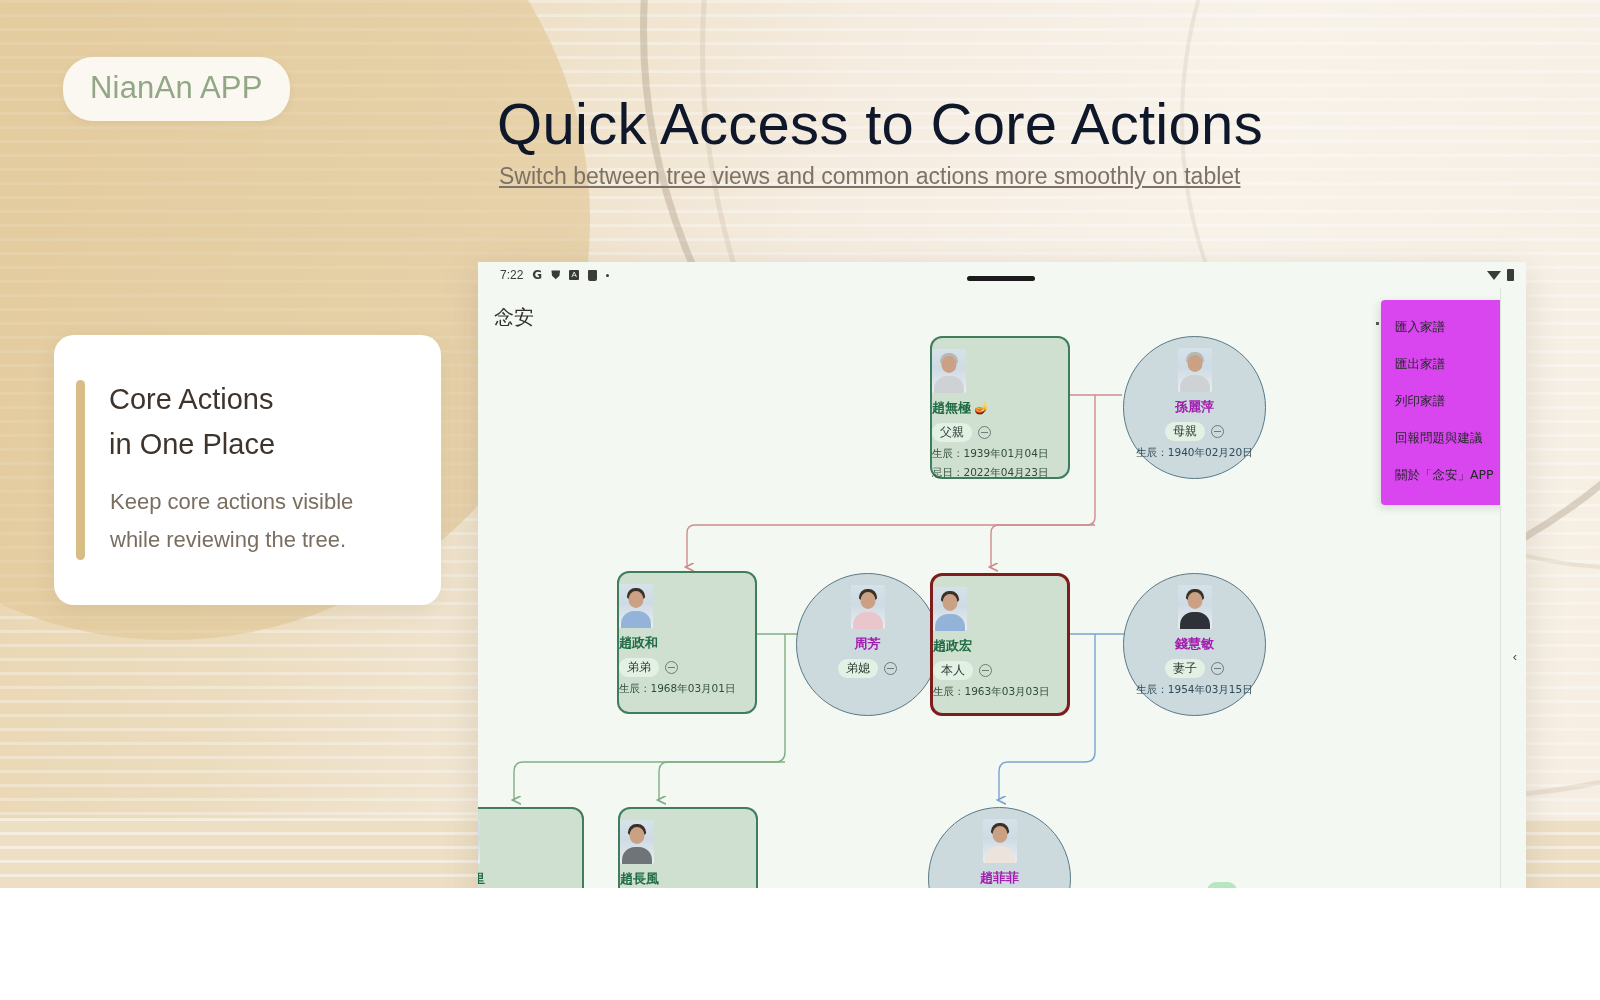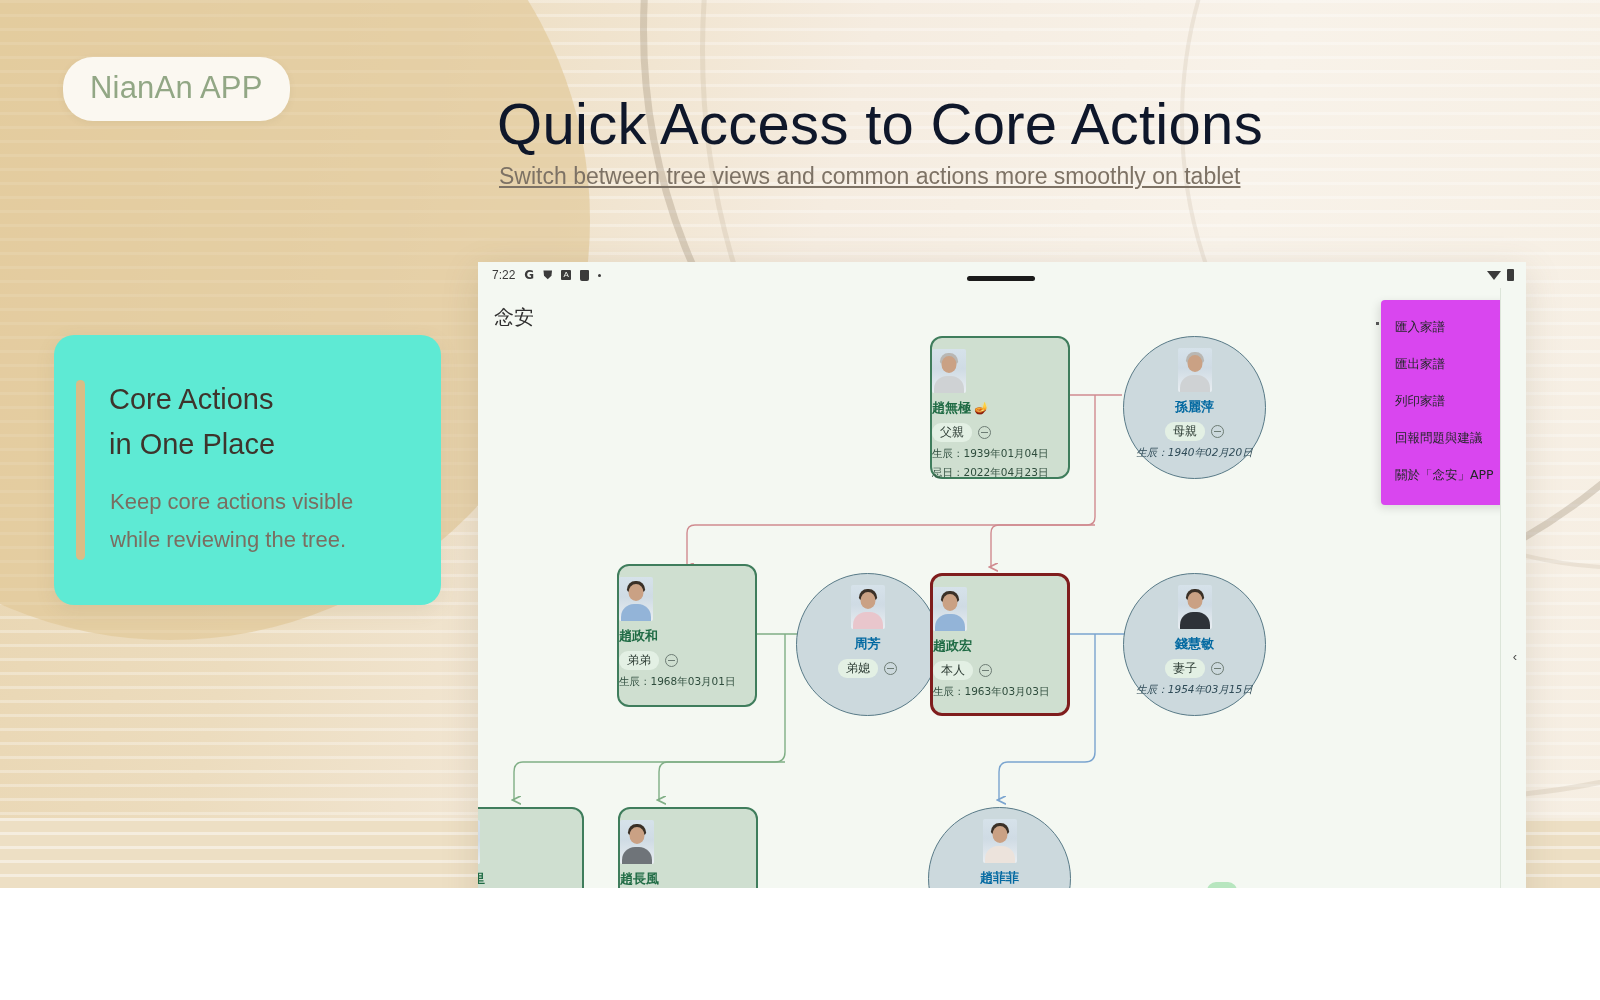--- a/index.html
+++ b/index.html
@@ -74,21 +74,21 @@
   }
   .subhead {
     position: absolute; left: 499px; top: 163px;
     font-size: 23px; color: #7d7265; font-weight: 400; white-space: nowrap; text-decoration: underline;
   }
 
   
   .note-card {
     position: absolute; left: 54px; top: 335px;
     width: 387px; height: 270px;
-    background: #5eead4; border-radius: 20px;
+    background: #ffffff; border-radius: 20px;
     box-shadow: 0 6px 20px rgba(120,100,70,.10);
   }
   .note-bar {
     position: absolute; left: 22px; top: 45px;
     width: 9px; height: 180px; border-radius: 6px; background: #d9bd86;
   }
   .note-title {
     position: absolute; left: 55px; top: 42px;
     font-size: 29px; line-height: 45px; color: #3e342c; white-space: pre-line;
   }
@@ -103,21 +103,21 @@
     width: 1048px; height: 660px;
     background: #f4f8f2;
     overflow: hidden;
     box-shadow: 0 10px 34px rgba(110,95,70,.18);
   }
   .notch {
     position: absolute; left: 489px; top: 14px; width: 68px; height: 5px;
     background: #1b1b1b; border-radius: 3px;
   }
   .statusbar {
-    position: absolute; left: 4px; top: 0; width: 100%; height: 26px;
+    position: absolute; left: 12px; top: 0; width: 100%; height: 26px;
     display: flex; align-items: center; gap: 9px; padding-left: 10px;
     font-size: 12px; color: #3a3a3a;
   }
   .statusbar .st-icon { font-size: 12px; line-height: 1; color: #3b3b3b; }
   .g-icon { font-weight: bold; font-size: 13px; font-family: "DejaVu Sans", sans-serif; }
   .sq-icon {
     display:inline-block; width:10px; height:10px; background:#3b3b3b;
     border-radius:1px; color:#f4f8f2; font-size:8px; text-align:center; line-height:10px;
   }
   .bag-icon { display:inline-block; width:9px; height:11px; background:#3b3b3b; border-radius:1px 1px 2px 2px; }
@@ -196,36 +196,36 @@
   .photo.gray .hair { background: #b9b7b3; }
   .photo.gray .body { background: #cfd2d4; }
   .photo.pink .body { background: #e9c6cc; }
   .photo.dark .body { background: #2e3238; }
   .photo.shirt-light .body { background: #93b4d8; }
   .photo.shirt-gray .body { background: #6f7479; }
   .photo.cream .body { background: #ece3dc; }
 
   .nm { margin-top: 6px; font-size: 13px; font-weight: bold; color: #1f6b44;
         font-family: "DejaVu Sans","Liberation Sans",sans-serif; display:flex; align-items:center; gap:3px;}
-  .node-circle .nm { color: #0369a1; }
+  .node-circle .nm { color: #a21caf; }
   .rel-row { margin-top: 6px; display: flex; align-items: center; gap: 6px; }
   .rel {
     font-size: 12px; color: #2b3a32; background: #e3f0e4; border-radius: 9px; padding: 1px 8px;
     font-family: "DejaVu Sans","Liberation Sans",sans-serif;
   }
   .minus {
     width: 13px; height: 13px; border-radius: 50%; border: 1px solid #6d7c74;
     position: relative; flex: none;
   }
   .minus::before { content:""; position:absolute; left:2px; top:5px; width:7px; height:1px; background:#6d7c74; }
   .dt {
     margin-top: 5px; font-size: 10.5px; color: #2e4c3c; white-space: nowrap;
     font-family: "DejaVu Sans","Liberation Sans",sans-serif;
   }
-  .node-circle .dt { color: #2f4b57; font-style: italic; }
+  .node-circle .dt { color: #2f4b57; }
   .incense { font-size: 12px; }
 
   
   .fab {
     position: absolute; left: 729px; top: 560px; width: 30px; height: 30px;
     border-radius: 9px; background: #b7e6bf; display: flex; align-items: center; justify-content: center;
   }
   .fab-glyph { font-size: 15px; color: #216b3a; line-height: 1; }
 
   .bottom-bar {
@@ -330,21 +330,21 @@
           </div>
           <div class="nm">孫麗萍</div>
           <div class="rel-row">
             <span class="rel">母親</span>
             <span class="minus"></span>
           </div>
           <div class="dt">生辰：1940年02月20日</div>
         </div>
       </div>
 
-      <div class="node" style="left:139px; top:242px;">
+      <div class="node" style="left:139px; top:249px;">
         <div class="node-rect">
           <div class="photo shirt-light">
             <div class="hair"></div>
               <div class="head"></div>
               <div class="body"></div>
           </div>
           <div class="nm">趙政和</div>
           <div class="rel-row">
             <span class="rel">弟弟</span>
             <span class="minus"></span>

